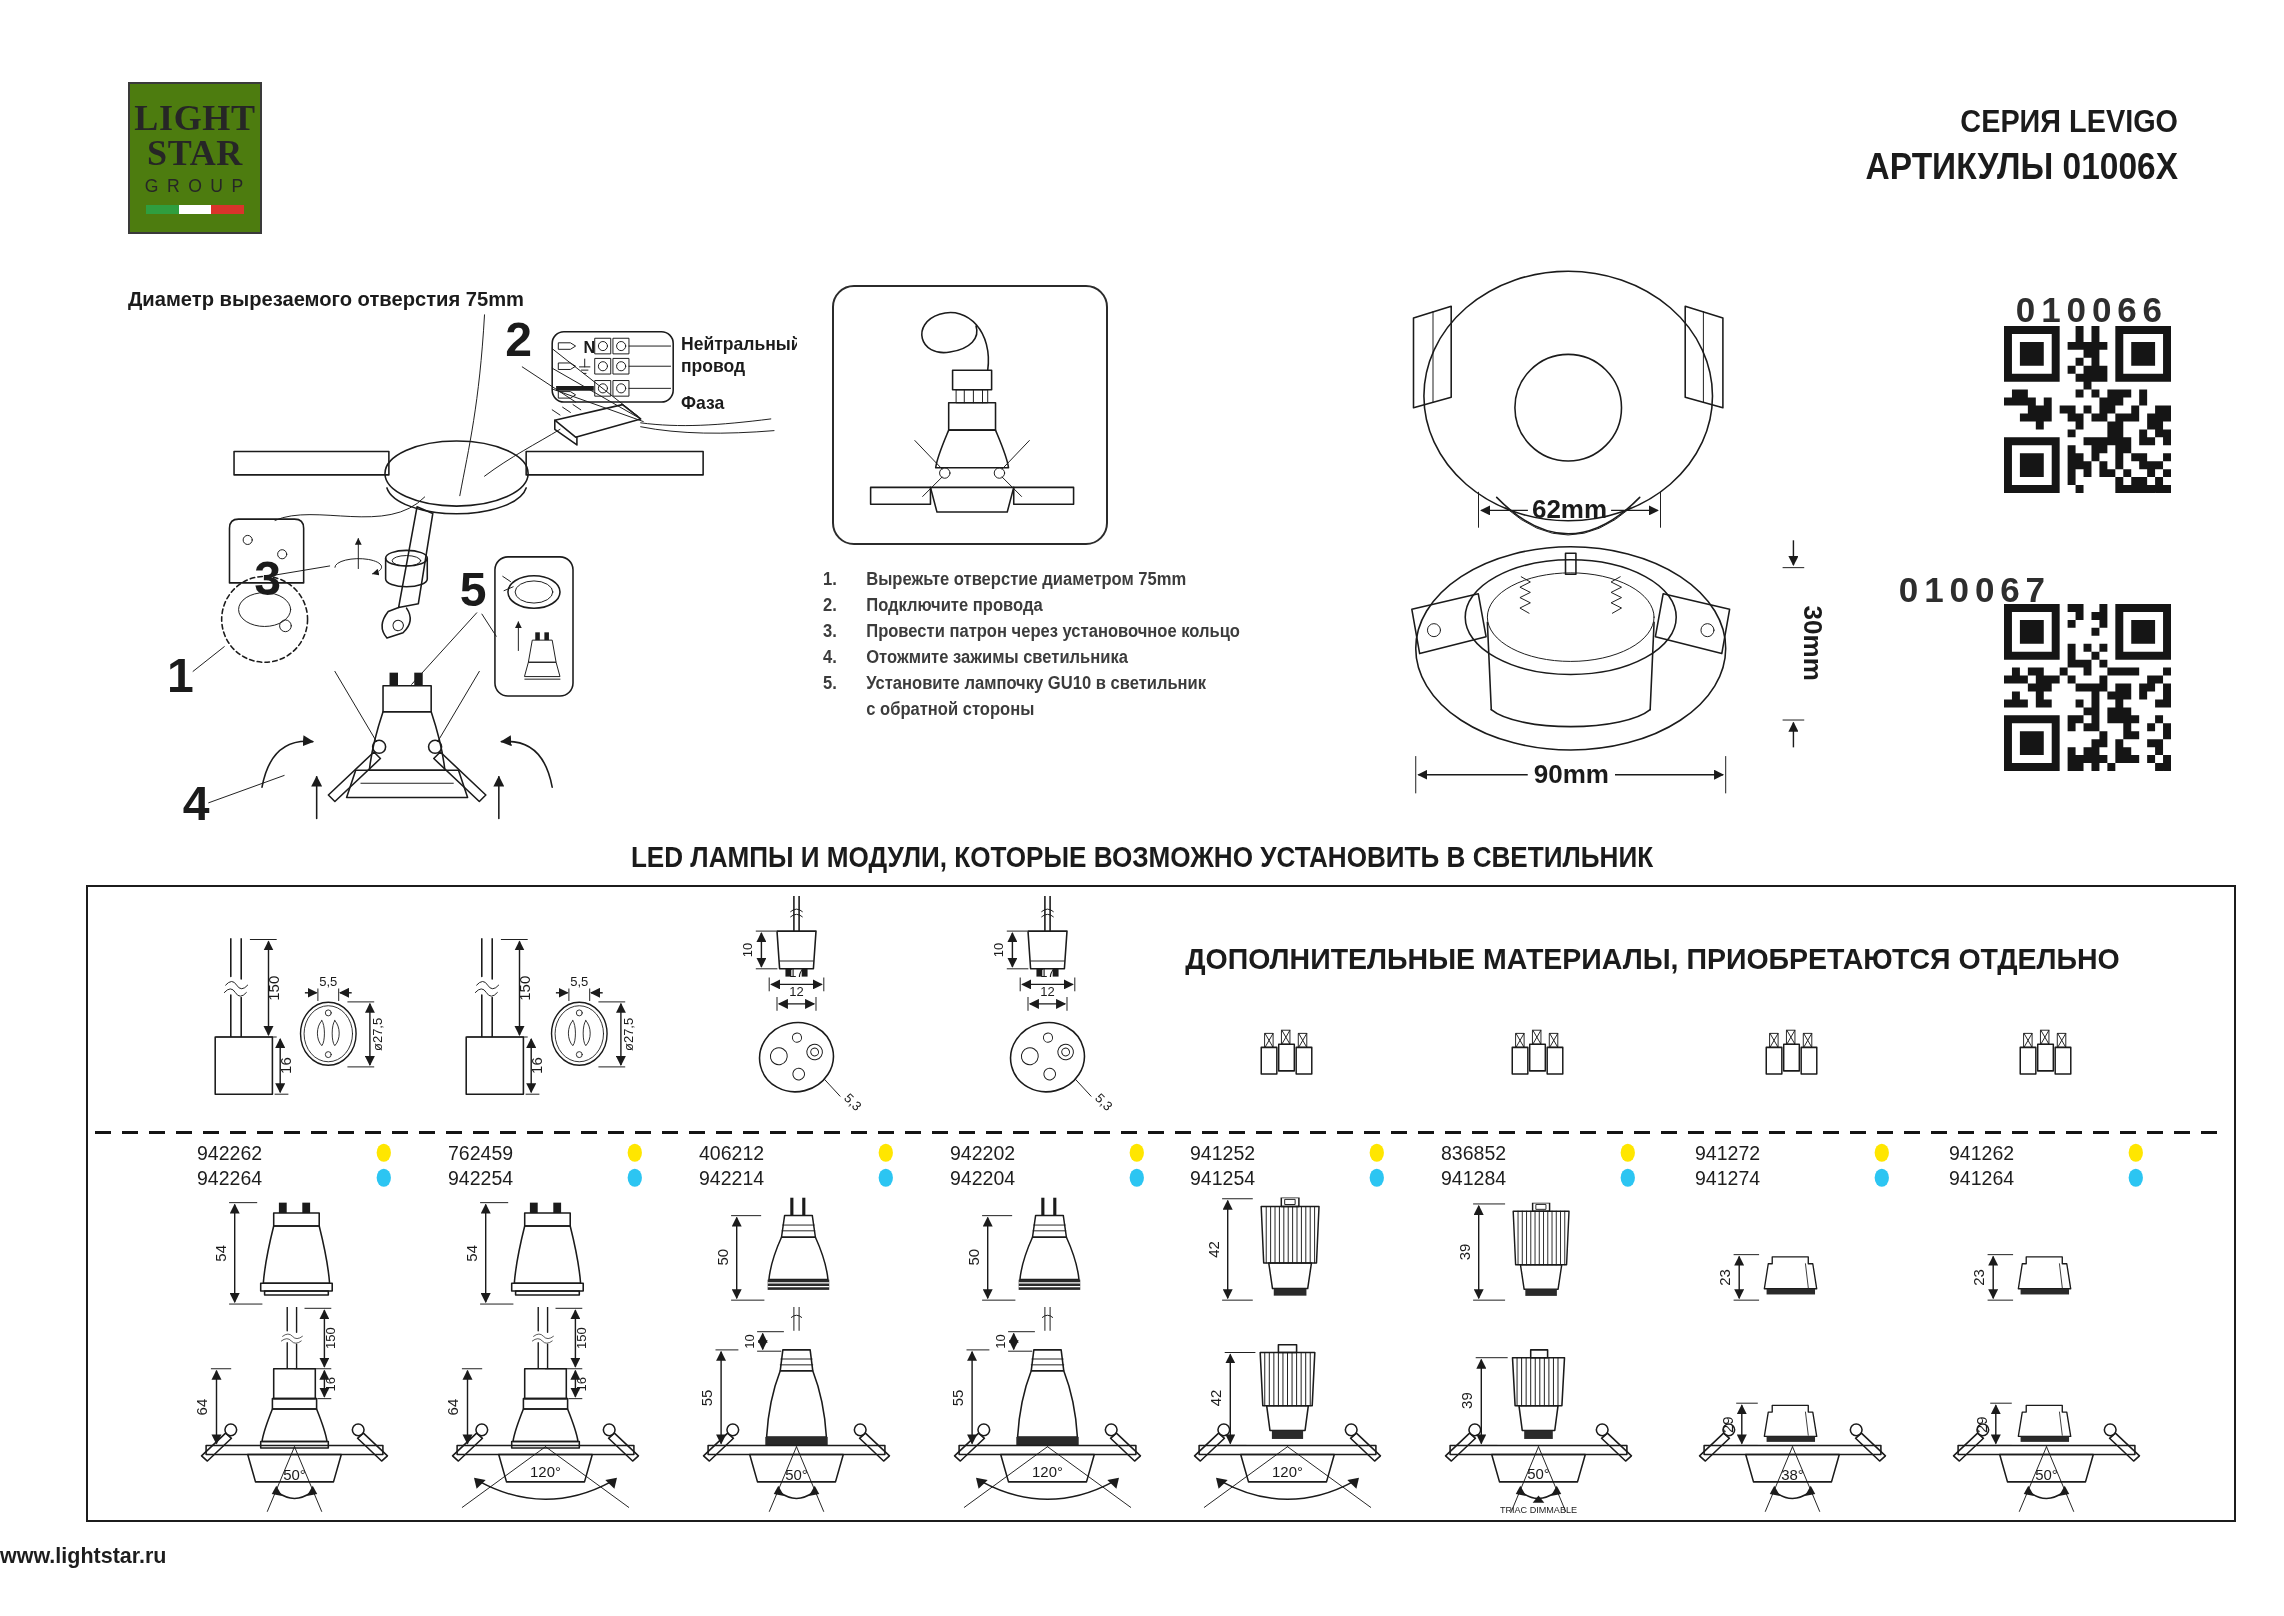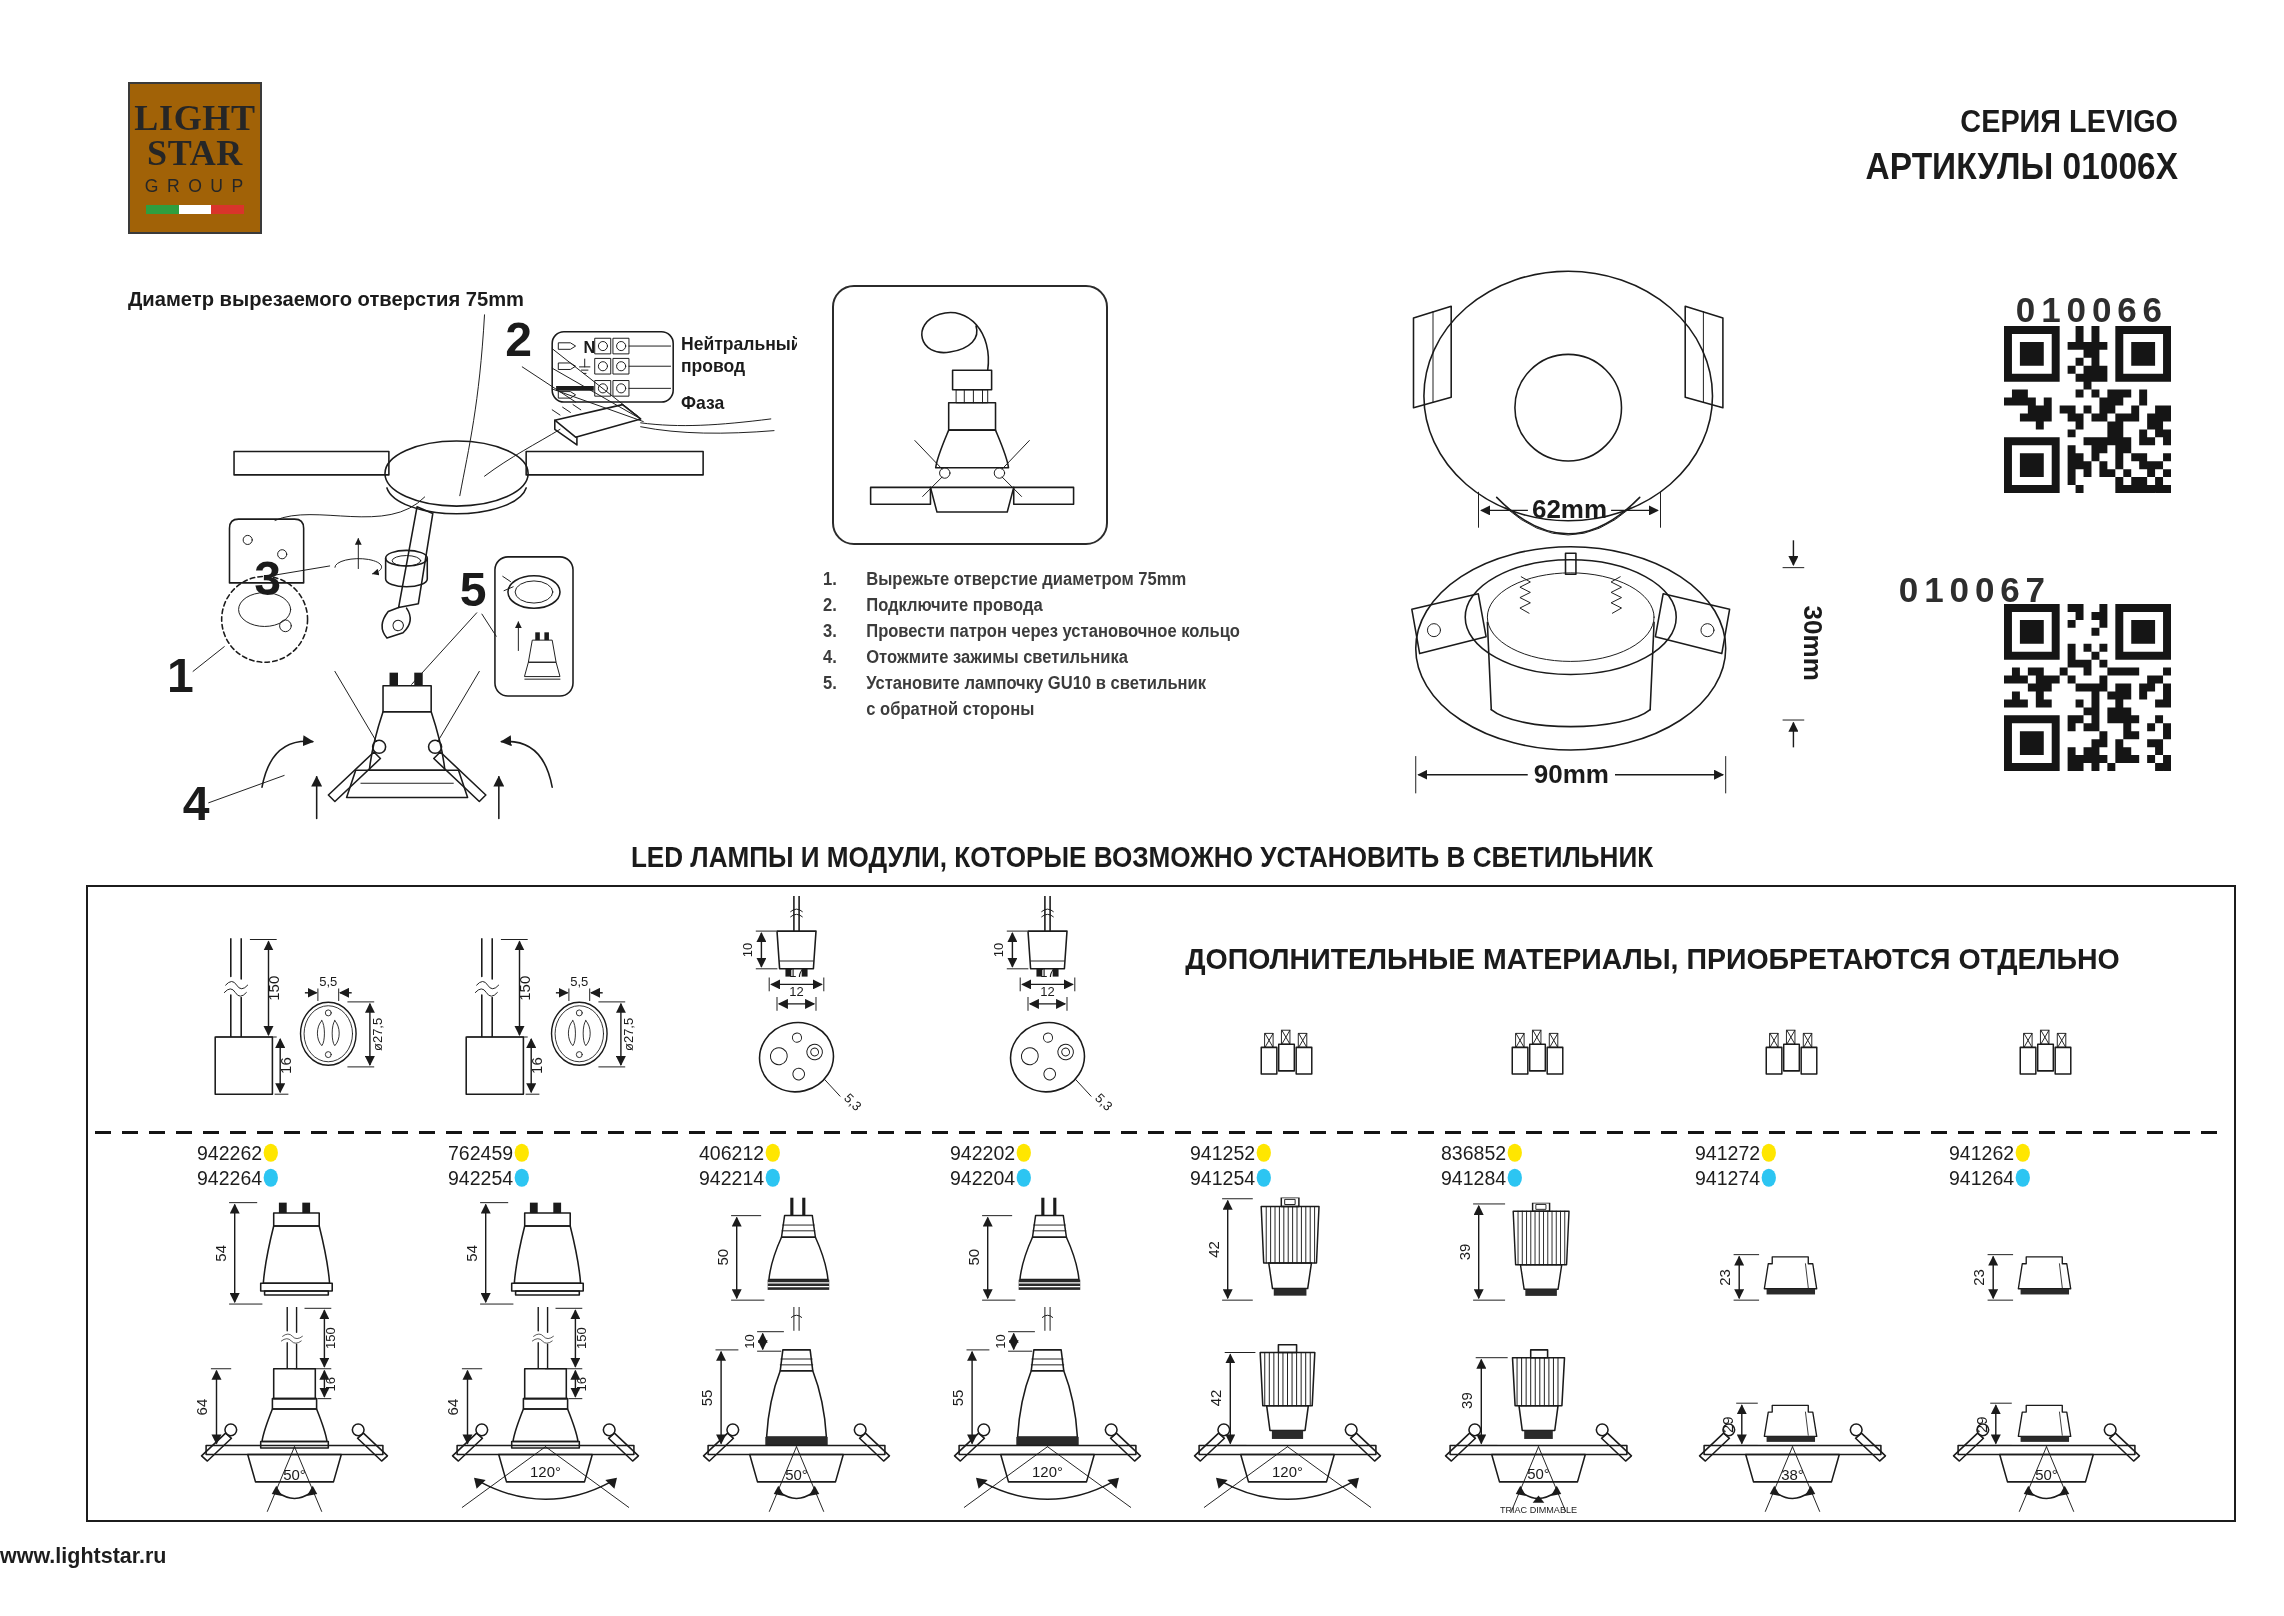--- a/index.html
+++ b/index.html
@@ -9,21 +9,21 @@
   svg text{font-family:"Liberation Sans",sans-serif;fill:#1b1b1b;}
   .ln{fill:none;stroke:#1b1b1b;stroke-width:2.4;stroke-linejoin:round;stroke-linecap:round;}
   .lnthin{stroke-width:1.5;}
   .dm{stroke:#1b1b1b;stroke-width:2.2;fill:none;}
   .fl{fill:#1b1b1b;stroke:none;}
   .dk{fill:#2a2a2a;stroke:none;}
   .dim{font-size:23px;}
   .dimsm{font-size:20px;}
   .mark{font-size:74px;font-weight:bold;}
   
-  .logo{width:134px;height:152px;border:2px solid #3a3a3a;background:#a16207;text-align:center;box-sizing:border-box;padding-top:17px;}
+  .logo{width:134px;height:152px;border:2px solid #3a3a3a;background:#4d7c0f;text-align:center;box-sizing:border-box;padding-top:17px;}
   .logo .l1{font-family:"Liberation Serif",serif;font-weight:bold;font-size:36px;line-height:35px;color:#262626;letter-spacing:0.7px;}
   .logo .l3{font-size:17.6px;letter-spacing:8.5px;color:#262626;margin-top:5px;padding-left:6.5px;}
   .flag{width:98px;height:9px;margin:7.8px auto 0;display:flex;}
   .flag span{flex:1;}
   
   .title{font-size:39px;font-weight:bold;color:#161616;line-height:50px;transform:scaleX(.84);transform-origin:0 0;white-space:nowrap;}
   .series{text-align:right;transform:scaleX(.93);transform-origin:100% 0;white-space:nowrap;}
   .series .s1{font-size:31px;font-weight:bold;line-height:40px;}
   .series .s2{font-size:36px;font-weight:bold;line-height:49px;}
   
@@ -31,21 +31,21 @@
   .step{display:flex;font-size:18px;font-weight:bold;color:#3c3c3c;line-height:26px;}
   .step .n{width:47px;flex:none;}
   
   .qr-art{font-size:35px;font-weight:bold;letter-spacing:5.9px;color:#2e2e2e;text-align:right;white-space:nowrap;margin-top:20px;}
   
   .led-title{width:2284px;text-align:center;font-size:29px;font-weight:600;transform:scaleX(.9);transform-origin:50% 0;white-space:nowrap;}
   .led-box{width:2146px;height:633px;border:2.6px solid #1c1c1c;background:#fff;}
   .extra-title{text-align:center;font-size:30px;font-weight:600;transform:scaleX(.95);transform-origin:50% 0;white-space:nowrap;}
   .dash{height:3.3px;background:repeating-linear-gradient(90deg,#141414 0 15.6px,transparent 15.6px 27px);}
   .col{position:absolute;top:0;width:195px;height:633px;}
-  .art-row{left:0;width:195px;display:flex;justify-content:flex-start;align-items:center;gap:1px;height:22px;}
+  .art-row{left:0;width:195px;display:flex;justify-content:space-between;align-items:center;gap:1px;height:22px;}
   .art-code{font-size:19.5px;color:#1d1d1d;}
   .footer{width:1912px;text-align:left;font-size:21.5px;font-weight:bold;color:#1d1d1d;}
 </style>
 </head>
 <body>
 
 <div id="page">
 
 <svg width="0" height="0" style="position:absolute" aria-hidden="true">
   <defs>

